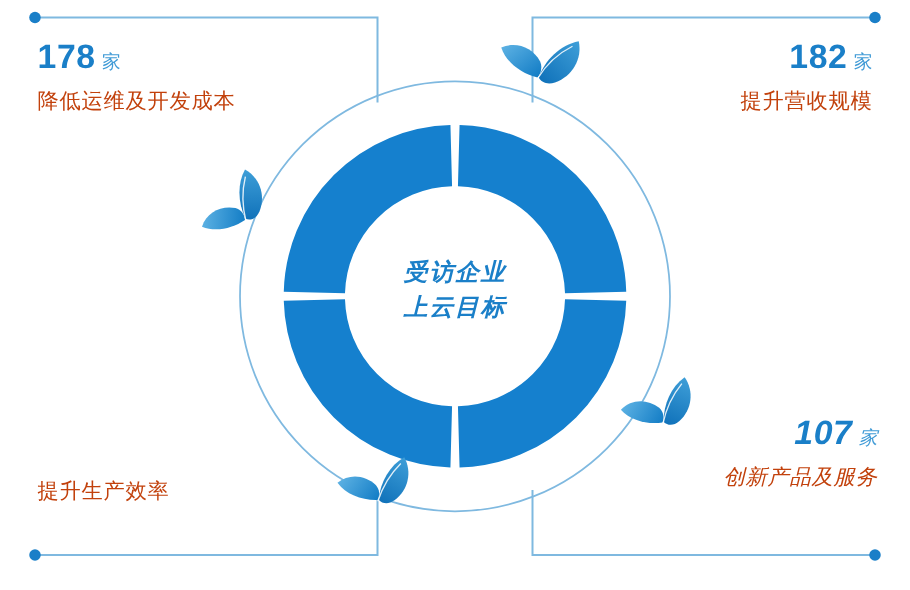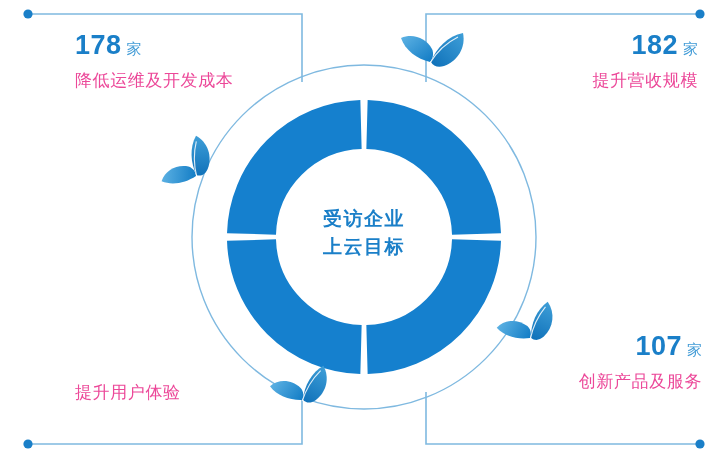--- a/index.html
+++ b/index.html
@@ -20,21 +20,20 @@
   #bg-svg {
     position: absolute;
     left: 0;
     top: 0;
     width: 728px;
     height: 472px;
   }
   .callout {
     position: absolute;
     z-index: 5;
-    margin-left: 45px;
   }
   .callout .num-line {
     white-space: nowrap;
     line-height: 1;
     margin-bottom: 9px;
   }
   .callout .num {
     font-size: 27px;
     font-weight: bold;
     color: #1a7fc8;
@@ -42,47 +41,47 @@
     vertical-align: baseline;
   }
   .callout .unit {
     font-size: 15px;
     color: #3f9ad6;
     margin-left: 5px;
     vertical-align: baseline;
   }
   .callout .desc {
     font-size: 17px;
-    color: #ec4899;
+    color: #c2410c;
     line-height: 1.55;
     white-space: nowrap;
     letter-spacing: 0.6px;
   }
   .callout.left-align { text-align: left; }
   .callout.right-align { text-align: right; }
 
   #callout-tl { left: 30px; top: 32px; }
   #callout-tr { right: 30px; top: 32px; }
   #callout-bl { left: 30px; top: 380px; }
-  #callout-br { right: 26px; top: 333px; }
+  #callout-br { right: 26px; top: 333px; font-style: italic; }
 
   .center-label {
     position: absolute;
     left: 264px;
     top: 205px;
     width: 200px;
     text-align: center;
     z-index: 6;
     font-size: 19px;
     font-weight: bold;
     color: #1a7fc8;
     line-height: 1.45;
     letter-spacing: 1.5px;
   }
-  .center-label .cl-line { display: block; white-space: nowrap; }
+  .center-label .cl-line { display: block; white-space: nowrap; font-style: italic; }
 </style>
 </head>
 <body>
 
 <div id="infographic">
 
   <svg id="bg-svg" viewBox="0 0 728 472">
     <defs>
       <linearGradient id="leafGrad" x1="0" y1="0" x2="1" y2="1">
         <stop offset="0%" stop-color="#5fb3e4"></stop>
@@ -162,16 +161,16 @@
   </div>
 
   <div class="callout right-align" id="callout-br">
     <div class="num-line">
       <span class="num">107</span><span class="unit">家</span>
     </div>
     <div class="desc">创新产品及服务</div>
   </div>
 
   <div class="callout left-align" id="callout-bl">
-    <div class="desc">提升用户体验</div>
+    <div class="desc">提升生产效率</div>
   </div>
 
 </div>
 
 </body></html>

